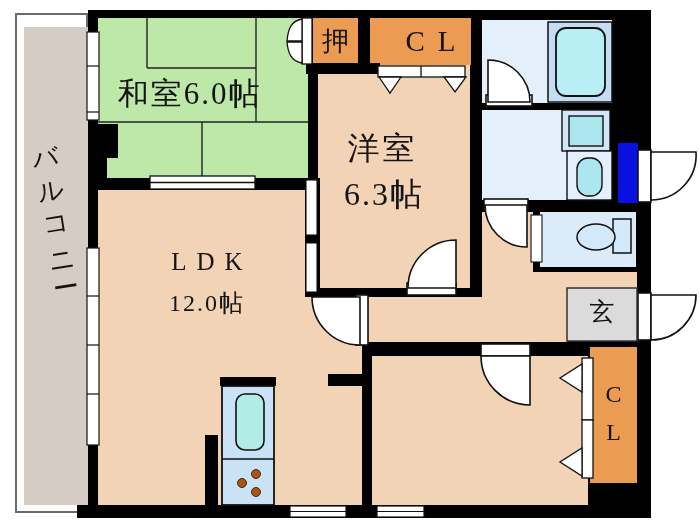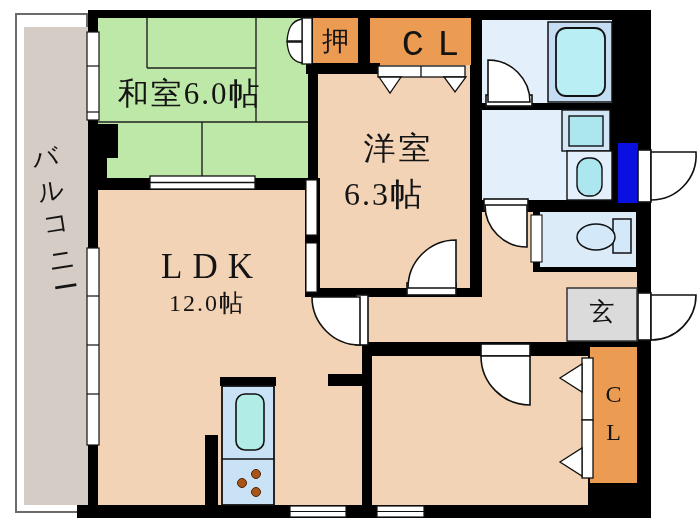--- a/index.html
+++ b/index.html
@@ -176,21 +176,21 @@
         <circle cx="256" cy="474" r="4.5"></circle>
         <circle cx="242" cy="483" r="4.5"></circle>
         <circle cx="256" cy="492" r="4.5"></circle>
       </g>
     </g>
   </svg>
 
   <div id="label-balcony" class="lbl" style="left:36px;top:128px;width:42px;height:300px;">バルコニー</div>
   <div class="lbl" style="left:98px;top:78px;width:183px;font-size:31px;letter-spacing:2px;">和室6.0帖</div>
   <div class="lbl" style="left:313px;top:27px;width:45px;font-size:27px;">押</div>
-  <div class="lbl" style="left:370px;top:26px;width:121px;font-size:37px;letter-spacing:13px;text-indent:13px;font-family:Liberation Mono, monospace;">CL</div>
-  <div class="lbl" style="left:334px;top:132px;width:129px;font-size:32px;letter-spacing:3px;text-align:center;">洋室</div>
+  <div class="lbl" style="left:370px;top:26px;width:121px;font-size:29px;letter-spacing:13px;text-indent:13px;">CL</div>
+  <div class="lbl" style="left:318px;top:132px;width:129px;font-size:32px;letter-spacing:3px;text-align:center;">洋室</div>
   <div class="lbl" style="left:318px;top:178px;width:132px;font-size:32px;letter-spacing:2px;">6.3帖</div>
-  <div class="lbl" style="left:118px;top:249px;width:178px;font-size:35px;letter-spacing:10px;text-indent:10px;">LDK</div>
+  <div class="lbl" style="left:118px;top:249px;width:178px;font-size:25px;letter-spacing:10px;text-indent:10px;">LDK</div>
   <div class="lbl" style="left:118px;top:291px;width:178px;font-size:24px;letter-spacing:2px;">12.0帖</div>
   <div class="lbl" style="left:567px;top:299px;width:70px;font-size:25px;">玄</div>
   <div class="lbl" style="left:590px;top:382px;width:47px;font-size:24px;">C</div>
   <div class="lbl" style="left:590px;top:420px;width:47px;font-size:24px;">L</div>
 </div>
 
 </body></html>

